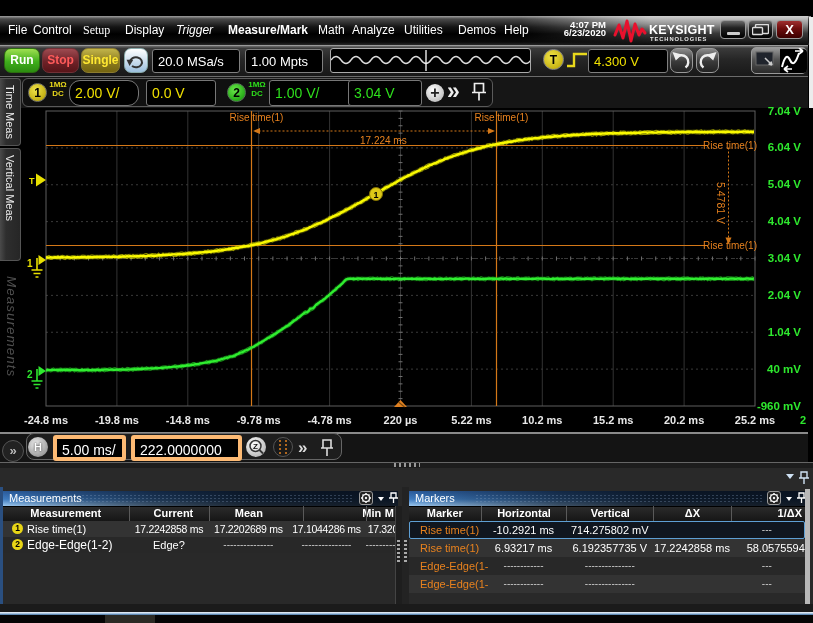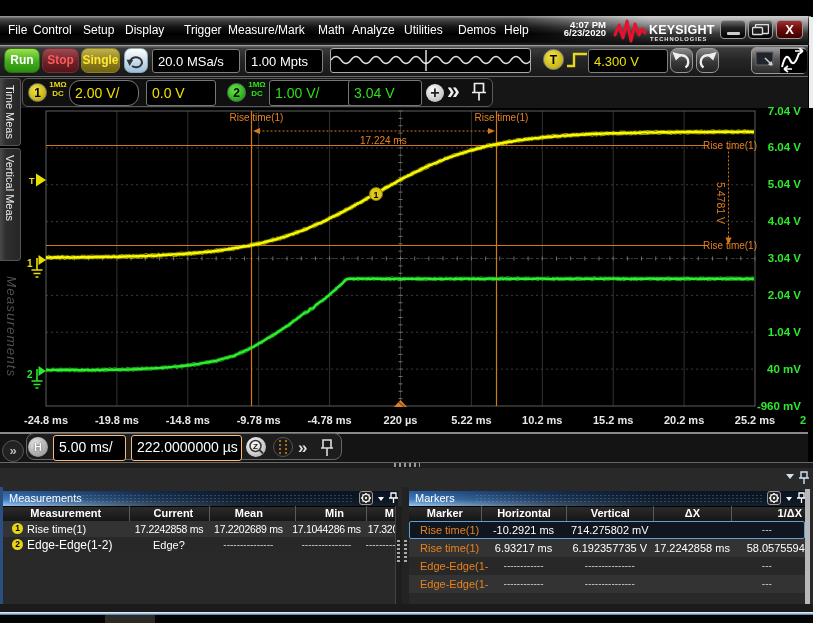--- a/index.html
+++ b/index.html
@@ -41,21 +41,21 @@
 .imp{position:absolute;top:81px;font-size:8px;font-weight:bold;line-height:8.5px;text-align:center;width:20px;}
 
 .vtab{position:absolute;left:0;width:21px;background:linear-gradient(90deg,#4a4a4a 0,#2e2e2e 30%,#262626 100%);
  border:1px solid #555;border-left:none;border-radius:0 4px 4px 0;color:#eee;font-size:11px;}
 .vtab span{writing-mode:vertical-rl;display:block;margin:6px auto 0;}
 #measlbl{left:1px;top:276px;width:20px;color:#4f4f4f;font-size:13.5px;font-style:italic;}
 #measlbl span{writing-mode:vertical-rl;display:block;margin:0 auto;letter-spacing:1px;}
 
 #hbar{left:0;top:432px;width:808px;height:30px;background:#141414;border-top:2px solid #8a8a8a;}
 #hgroup{left:26px;top:433px;width:316px;height:27px;border:1px solid #666;border-radius:8px;background:#1d1d1d;}
-.hdisp{position:absolute;top:435px;height:26px;background:#000;border:1px solid #fdba74;border-radius:3px;
+.hdisp{position:absolute;top:435px;height:26px;background:#000;border:4px solid #fdba74;border-radius:3px;
  color:#fff;font-size:14px;line-height:22px;padding-left:5px;}
 
 #resultsbg{left:0;top:463px;width:813px;height:145px;background:#292929;}
 #resultsbar{left:0;top:468px;width:811px;height:19px;
  background:linear-gradient(180deg,#0e2747 0,#1c4a80 45%,#2c619e 75%,#3a78b8 100%);
  color:#fff;font-size:11px;line-height:19px;}
 .cap{position:absolute;height:15px;
  background:linear-gradient(90deg,rgba(5,10,18,0) 0,rgba(5,10,18,.62) 38%,rgba(5,10,18,.85) 62%,rgba(5,10,18,.9) 100%),
  linear-gradient(180deg,#2a5a9a 0,#3f7cc0 55%,#9cc8f0 100%);
  color:#fff;font-size:11px;line-height:15px;padding-left:6px;}
@@ -70,24 +70,24 @@
 #taskbar{left:0;top:615px;width:813px;height:8px;background:#050505;}
 #tasktab{left:105px;top:615px;width:50px;height:8px;background:#2b2a24;}
 </style></head>
 <body>
 <div id="app">
 <div class="abs" id="menubar"></div>
 <div class="abs" id="menushade"></div>
 
 <div class="mitem" style="left:8px;">File</div>
 <div class="mitem" style="left:33px;">Control</div>
-<div class="mitem" style="left:83px;">Setup</div>
+<div class="mitem" style="left:83px;font-family:Liberation Serif, serif;">Setup</div>
 <div class="mitem" style="left:125px;">Display</div>
-<div class="mitem" style="left:184px;">Trigger</div>
-<div class="mitem" style="left:228px;">Measure/Mark</div>
+<div class="mitem" style="left:176px;font-style:italic;">Trigger</div>
+<div class="mitem" style="left:228px;font-weight:bold;">Measure/Mark</div>
 <div class="mitem" style="left:318px;">Math</div>
 <div class="mitem" style="left:352px;">Analyze</div>
 <div class="mitem" style="left:404px;">Utilities</div>
 <div class="mitem" style="left:458px;">Demos</div>
 <div class="mitem" style="left:504px;">Help</div>
 <div class="abs" id="clock">4:07 PM<br>6/23/2020</div>
 <svg class="abs" id="klogo" viewBox="0 0 104 26">
   <path d="M3 17 L7 7 L11 20 L15 3 L19 23 L23 6 L27 17 L30 11 L33 15" fill="none" stroke="#e8112d" stroke-width="3" stroke-linejoin="round" stroke-linecap="round"></path>
   <text x="37" y="15.5" fill="#fff" font-size="12.5" font-weight="bold" letter-spacing="0.2">KEYSIGHT</text>
   <text x="38" y="22.5" fill="#e6e6e6" font-size="5.8" font-weight="bold" letter-spacing="0.9">TECHNOLOGIES</text>
@@ -391,21 +391,21 @@
       <circle cx="7" cy="7" r="1.2" fill="#f0f0f0"></circle>
     </svg>
 <div class="abs" style="left:378px;top:497px;width:0;height:0;border-left:3.5px solid transparent;border-right:3.5px solid transparent;border-top:4.5px solid #fff;"></div>
 <svg class="abs" style="left:388px;top:492px;width:11px;height:13px;">
       <path d="M3 1 h5 v5 h-5 z M1 6 h9 M5.5 6 v5" stroke="#fff" stroke-width="1.3" fill="none"></path>
     </svg>
 <div class="hdr" style="left:3px;top:506px;width:392px;"></div>
 <div class="hc" style="left:3px;width:125.6px;border-left:none;">Measurement</div>
 <div class="hc" style="left:128.6px;width:80.70000000000002px;padding-left:8px;">Current</div>
 <div class="hc" style="left:209.3px;width:78.09999999999997px;">Mean</div>
-<div class="hc" style="left:295px;width:78.20000000000005px;">Min</div>
+<div class="hc" style="left:303px;width:78.20000000000005px;text-align:right;">Min</div>
 <div class="hc" style="left:365.6px;width:46.39999999999998px;">M</div>
 <div class="row" style="left:3px;top:521px;width:392px;height:16px;background:#333;"></div>
 <div class="row" style="left:3px;top:537px;width:392px;height:16px;background:#282828;"></div>
 <div class="abs badge" style="left:12px;top:523px;">1</div>
 <div class="abs" style="left:27px;top:521px;color:#fff;font-size:11px;line-height:16px;">Rise time(1)</div>
 <div class="abs badge" style="left:12px;top:539px;">2</div>
 <div class="abs" style="left:27px;top:537px;color:#fff;font-size:12px;line-height:16px;">Edge-Edge(1-2)</div>
 <div class="cell" style="left:128.6px;top:521px;width:80.70000000000002px;color:#fff;font-size:10.5px;letter-spacing:-0.3px;">17.2242858 ms</div>
 <div class="cell" style="left:209.3px;top:521px;width:78.09999999999997px;color:#fff;font-size:10.5px;letter-spacing:-0.3px;">17.2202689 ms</div>
 <div class="cell" style="left:287.4px;top:521px;width:78.20000000000005px;color:#fff;font-size:10.5px;letter-spacing:-0.3px;">17.1044286 ms</div>

